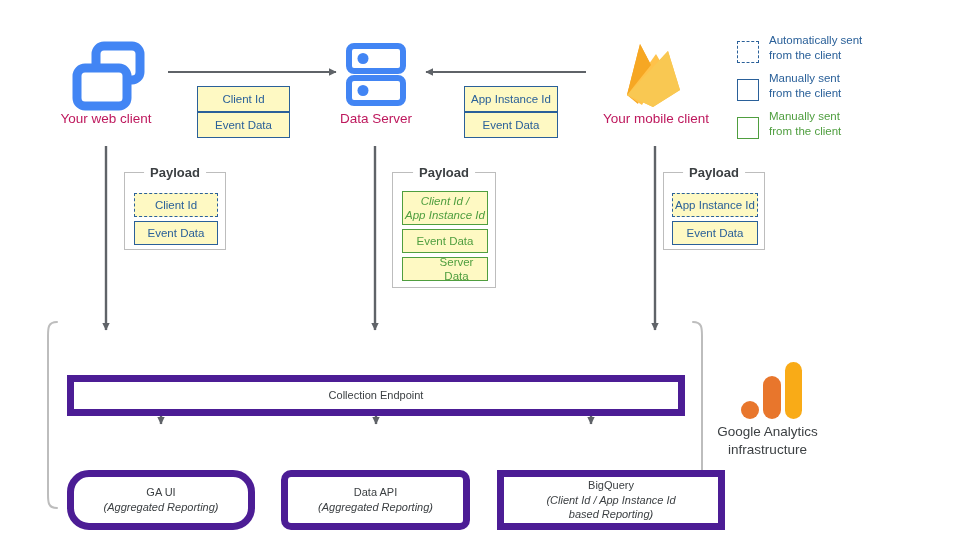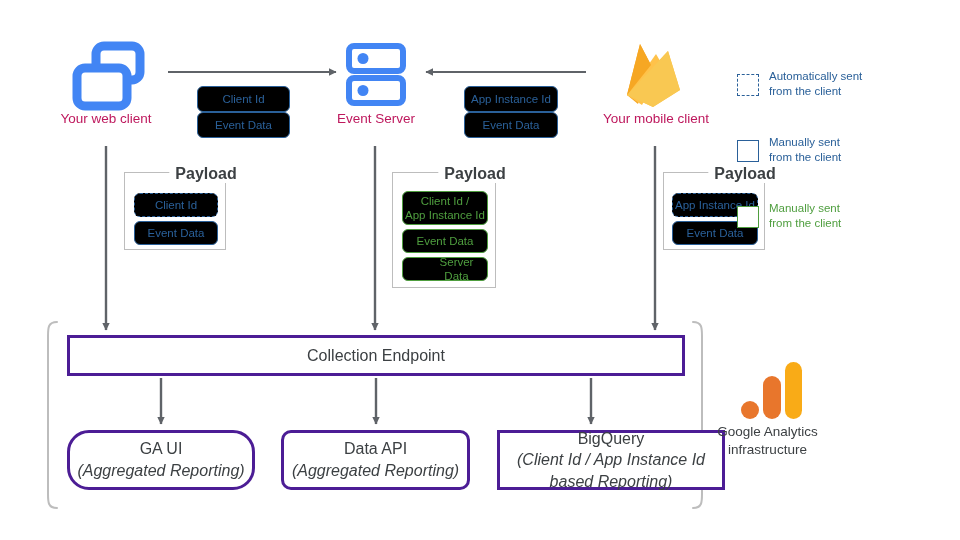--- a/index.html
+++ b/index.html
@@ -35,73 +35,71 @@
   
   .field-box {
     position: absolute;
     box-sizing: border-box;
     display: flex;
     align-items: center;
     justify-content: center;
     text-align: center;
     font-size: 11.5px;
     line-height: 1.25;
-    background: #000000;
-    border-radius: 6px;
+    background: #fef9c3;
   }
   .fb-blue   { border: 1.3px solid #2a6099; color: #2a6099; }
   .fb-blue-d { border: 1.4px dashed #2a6099; color: #2a6099; }
   .fb-green  { border: 1.4px solid #4f9e3f; color: #4f9e3f; }
 
   
   .payload {
     position: absolute;
     box-sizing: border-box;
     border: 1px solid #bdbdbd;
     background: #ffffff;
   }
   .payload-title {
     position: absolute;
     top: -8px;
     left: 50%;
     transform: translateX(-50%);
     background: #ffffff;
     padding: 0 6px;
-    font-size: 16px;
+    font-size: 13px;
     font-weight: bold;
     color: #3c4043;
     white-space: nowrap;
-    margin-left: 31px;
   }
 
   
   .proc-box {
     position: absolute;
     box-sizing: border-box;
-    border: 3px solid #4c1d95;
+    border: 7px solid #4c1d95;
     background: #ffffff;
     display: flex;
     flex-direction: column;
     align-items: center;
     justify-content: center;
     text-align: center;
-    font-size: 16px;
+    font-size: 11px;
     color: #3c4043;
     line-height: 1.35;
+    margin-top: 40px;
   }
   .proc-sub { font-style: italic; }
 
   
   #legend { position: absolute; left: 737px; top: 33px; width: 215px; }
   .legend-row {
     display: flex;
-    align-items: center;
+    align-items: flex-end;
     margin-bottom: 8px;
     height: 30px;
-    margin-top: 36px;
   }
   .legend-swatch {
     width: 22px; height: 22px;
     box-sizing: border-box;
     flex: 0 0 22px;
     margin-right: 10px;
     margin-top: 2px;
     background: #fff;
   }
   .sw-dashed-blue { border: 1.4px dashed #2a6099; }
@@ -189,38 +187,38 @@
 
   <div class="abs" style="left:740px; top:362px;">
     <svg width="62" height="58" viewBox="0 0 62 58" style="position:static;">
       <circle cx="10" cy="48" r="9" fill="#E8762C"></circle>
       <rect x="23" y="14" width="18" height="43" rx="9" ry="9" fill="#E8762C"></rect>
       <rect x="45" y="0" width="17" height="57" rx="8.5" ry="8.5" fill="#F9AB17"></rect>
     </svg>
   </div>
 
   <div class="node-label" style="left:36px; top:111px; width:140px;">Your web client</div>
-  <div class="node-label" style="left:306px; top:111px; width:140px;">Event Server</div>
+  <div class="node-label" style="left:306px; top:111px; width:140px;">Data Server</div>
   <div class="node-label" style="left:578px; top:111px; width:156px;">Your mobile client</div>
 
   <div class="field-box fb-blue" style="left:197px; top:86px; width:93px; height:26px;">Client Id</div>
   <div class="field-box fb-blue" style="left:197px; top:112px; width:93px; height:26px;">Event Data</div>
 
   <div class="field-box fb-blue" style="left:464px; top:86px; width:94px; height:26px;">App Instance Id</div>
   <div class="field-box fb-blue" style="left:464px; top:112px; width:94px; height:26px;">Event Data</div>
 
   <div class="payload" style="left:124px; top:172px; width:102px; height:78px;">
     <span class="payload-title">Payload</span>
     <div class="field-box fb-blue-d" style="left:9px; top:20px; width:84px; height:24px;">Client Id</div>
     <div class="field-box fb-blue" style="left:9px; top:48px; width:84px; height:24px;">Event Data</div>
   </div>
 
   <div class="payload" style="left:392px; top:172px; width:104px; height:116px;">
     <span class="payload-title">Payload</span>
-    <div class="field-box fb-green" style="left:9px; top:18px; width:86px; height:34px; white-space:pre-line;">Client Id /
+    <div class="field-box fb-green" style="left:9px; top:18px; width:86px; height:34px; white-space:pre-line;font-style:italic;">Client Id /
 App Instance Id</div>
     <div class="field-box fb-green" style="left:9px; top:56px; width:86px; height:24px;">Event Data</div>
     <div class="field-box fb-green" style="left:9px; top:84px; width:86px; height:24px;padding-left:23px;">Server Data</div>
   </div>
 
   <div class="payload" style="left:663px; top:172px; width:102px; height:78px;">
     <span class="payload-title">Payload</span>
     <div class="field-box fb-blue-d" style="left:8px; top:20px; width:86px; height:24px;">App Instance Id</div>
     <div class="field-box fb-blue" style="left:8px; top:48px; width:86px; height:24px;">Event Data</div>
   </div>

